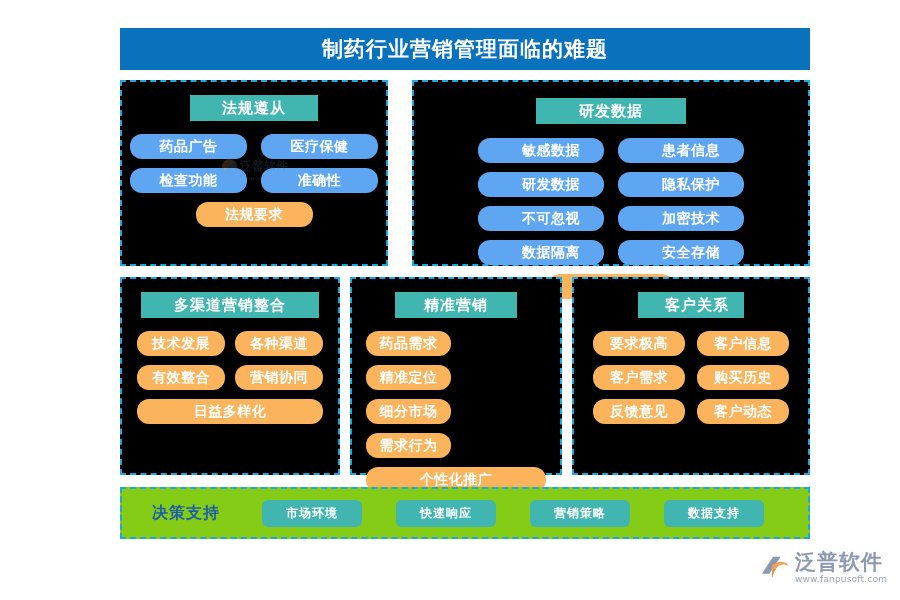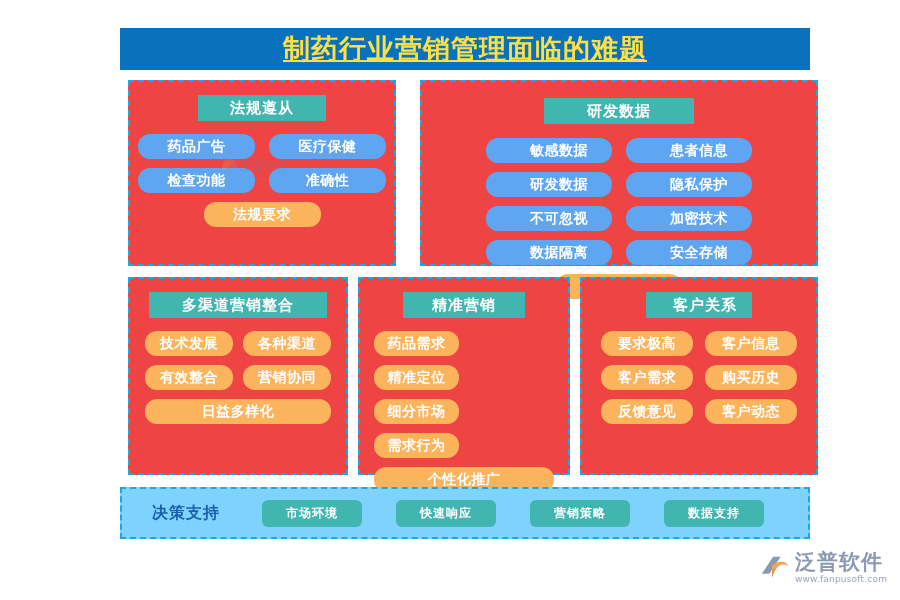--- a/index.html
+++ b/index.html
@@ -29,38 +29,36 @@
     left: 120px;
     top: 28px;
     width: 690px;
     height: 42px;
     background: #0a72bc;
     display: flex;
     align-items: center;
     justify-content: center;
   }
   .title-text {
-    color: #fde047;
-    font-size: 27px;
-    font-weight: bold;
-    letter-spacing: 1px;
-    white-space: nowrap;
-    text-decoration: underline;
+    color: #ffffff;
+    font-size: 21px;
+    font-weight: bold;
+    letter-spacing: 1px;
+    white-space: nowrap;
   }
 
   
   .panel {
     position: absolute;
-    background: #ef4444;
+    background: #000000;
     border: 2px dashed #1ba7e0;
     box-sizing: border-box;
     display: flex;
     flex-direction: column;
     align-items: center;
-    margin-left: 8px;
   }
 
   .panel-head {
     background: #41b6b0;
     color: #ffffff;
     font-size: 15px;
     font-weight: bold;
     text-align: center;
     line-height: 26px;
     height: 26px;
@@ -130,21 +128,21 @@
     left: 572px; top: 277px; width: 238px; height: 198px;
   }
   #panel-customer .panel-head { width: 106px; margin-top: 13px; padding-left: 12px; }
   #panel-customer .chips { width: 196px; margin-top: 13px; gap: 9px 12px; }
   #panel-customer .chip { width: 92px; }
 
   
   #panel-decision {
     position: absolute;
     left: 120px; top: 487px; width: 690px; height: 52px;
-    background: #7dd3fc;
+    background: #84cc16;
     border: 2px dashed #1ba7e0;
     box-sizing: border-box;
     display: flex;
     align-items: center;
     padding-left: 30px;
   }
   .decision-label {
     color: #1b5faa;
     font-size: 16px;
     font-weight: bold;

